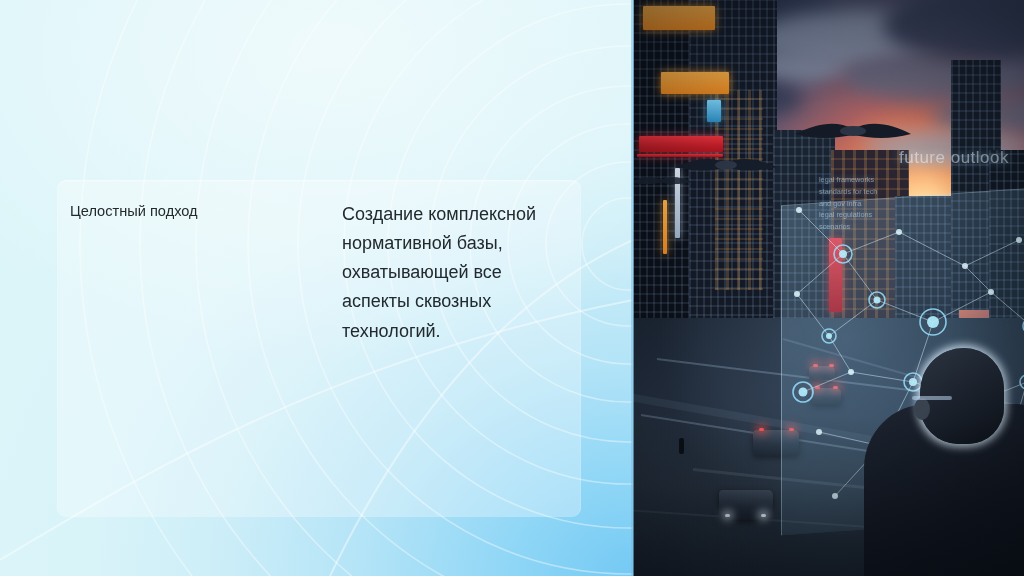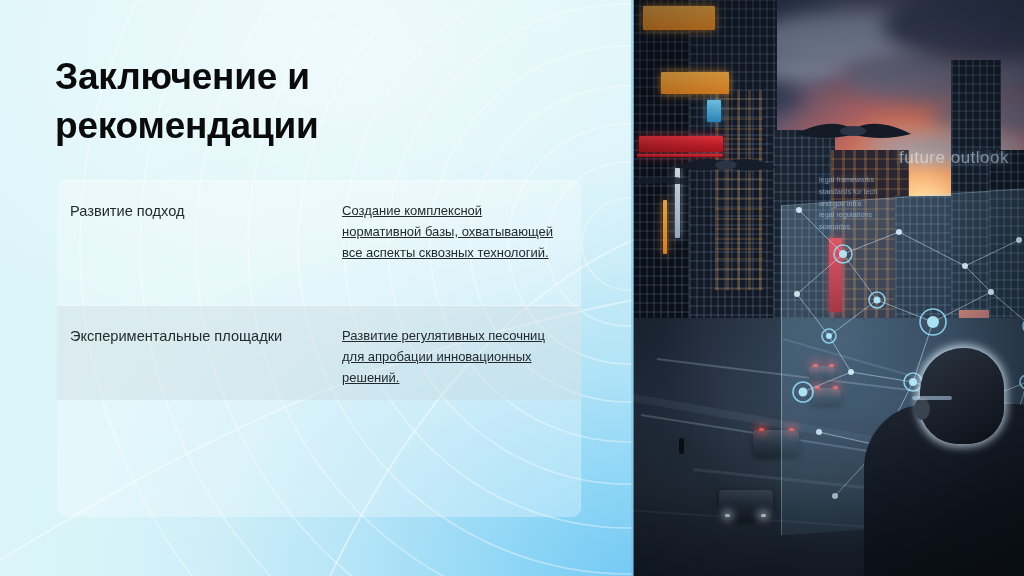--- a/index.html
+++ b/index.html
@@ -100,24 +100,23 @@
 
   .trow-label {
     flex:0 0 272px;
     padding-right:14px;
     font-size:14.6px;
     line-height:1.62;
     color:#222a2e;
   }
   .trow-desc {
     flex:1 1 auto;
-    font-size:13px;
+    font-size:18px;
     line-height:1.62;
     color:#222a2e;
-    text-decoration:underline;
   }
 
   .row1 { height:125px; }
   .row2 { height:95px; }
   .row3 { height:117px; }
 
   
   .photo {
     position:absolute;
     left:633px; top:0;
@@ -289,34 +288,28 @@
       <circle cx="628" cy="244" r="432"></circle>
       <circle cx="628" cy="244" r="488"></circle>
       <circle cx="628" cy="244" r="548"></circle>
     </svg>
 
     <svg class="arc-sweep" viewBox="0 0 633 576" preserveAspectRatio="none">
       <path d="M 330 576 C 400 430 500 300 633 240"></path>
       <path d="M 0 560 C 150 470 330 360 633 300" stroke="rgba(255,255,255,.28)"></path>
     </svg>
 
-    <div class="title">Заключение и
-рекомендации</div>
 
     <div class="table-card">
 
       <div class="trow row1">
-        <div class="trow-label">Развитие подход</div>
+        <div class="trow-label">Целостный подход</div>
         <div class="trow-desc">Создание комплексной нормативной базы, охватывающей все аспекты сквозных технологий.</div>
       </div>
 
-      <div class="trow row2 alt">
-        <div class="trow-label">Экспериментальные площадки</div>
-        <div class="trow-desc">Развитие регулятивных песочниц для апробации инновационных решений.</div>
-      </div>
 
 
     </div>
   </div>
 
   <div class="photo">
 
     <div class="ph-layer sky"></div>
 
     <div class="ph-layer clouds">

